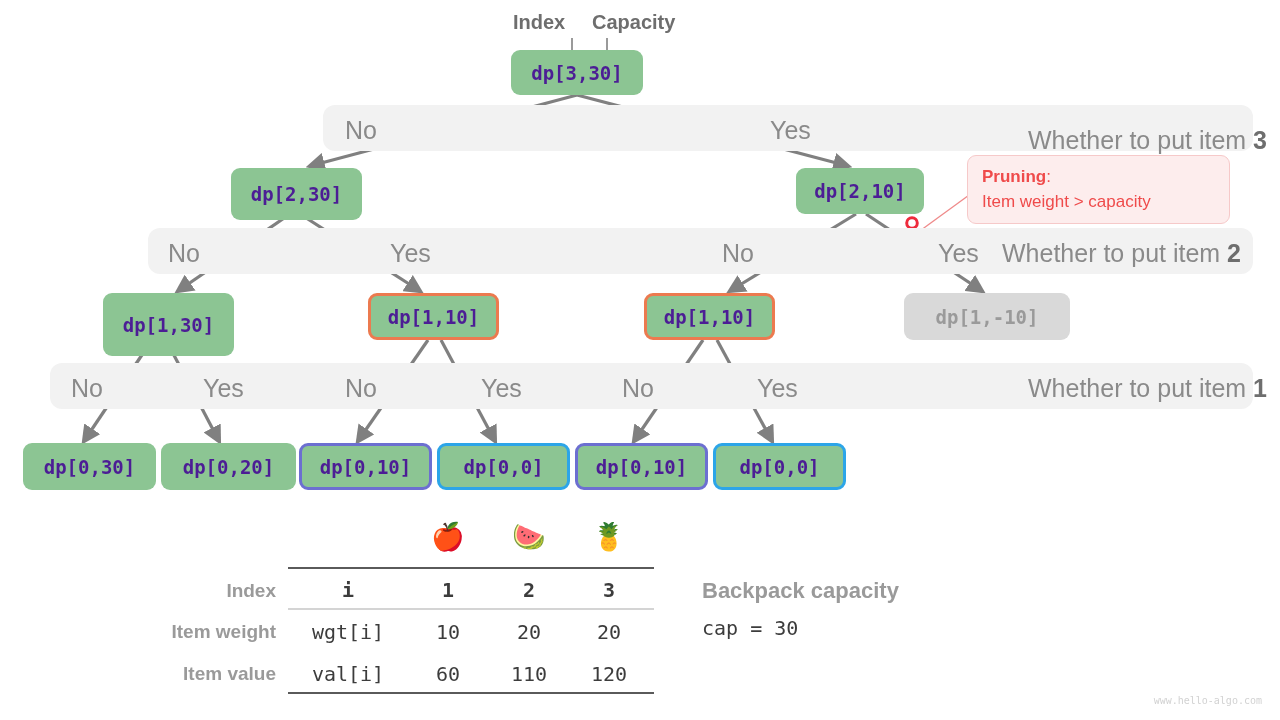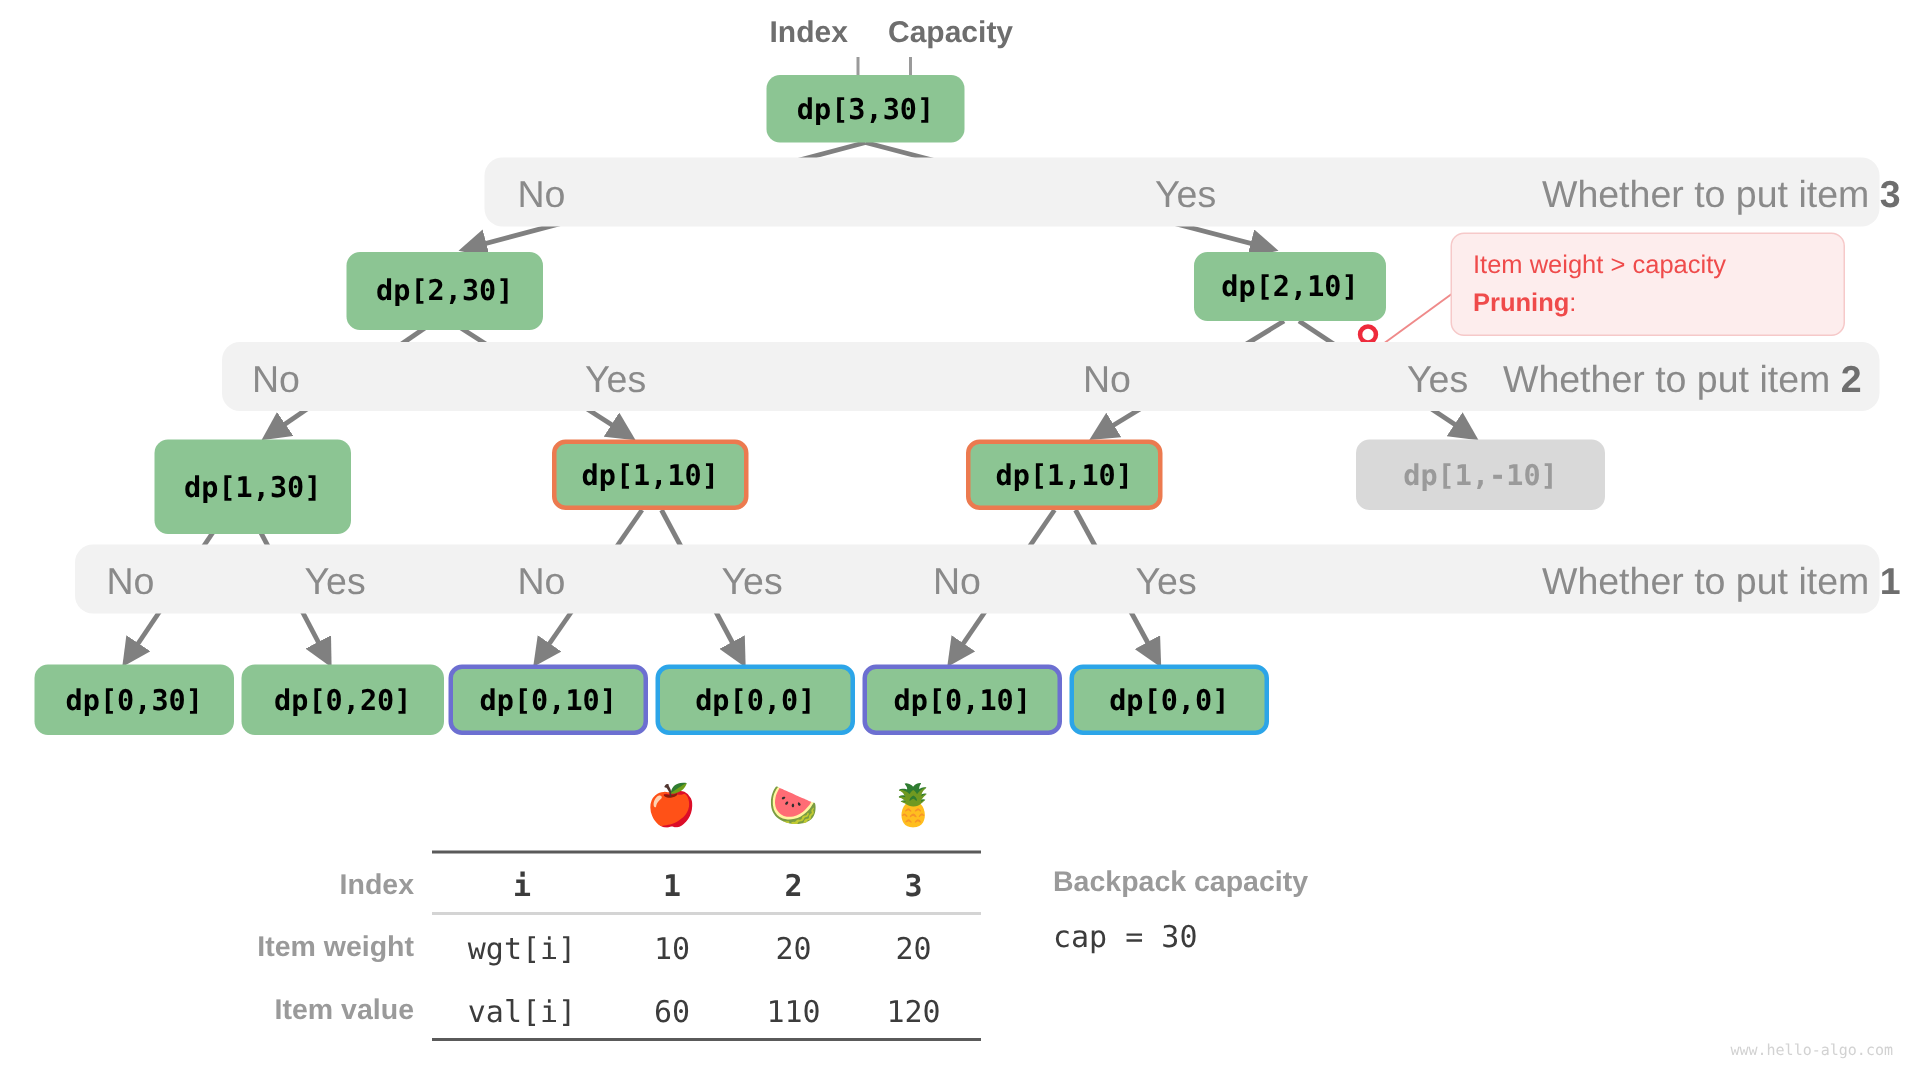--- a/index.html
+++ b/index.html
@@ -23,21 +23,21 @@
     position:absolute;z-index:6;
     color:#8a8a8a;font-size:25px;line-height:1;
     white-space:nowrap;
   }
   .band-lbl b{color:#6e6e6e;font-weight:bold;}
   .band-right{color:#8a8a8a;}
 
   
   .node{
     position:absolute;z-index:5;box-sizing:border-box;
-    background:#8cc593;color:#000000;
+    background:#8cc593;color:#4c1d95;
     border-radius:9px;
     font-family:"DejaVu Sans Mono",monospace;
     font-size:19px;font-weight:bold;
     display:flex;align-items:center;justify-content:center;
     letter-spacing:0px;
     white-space:nowrap;
   }
   .node.orange{border:3px solid #ec7a4f;}
   .node.purple{border:3px solid #6c6fd1;}
   .node.blue{border:3px solid #2ca5e8;}
@@ -69,21 +69,21 @@
     font-family:"DejaVu Sans Mono",monospace;
     font-size:20px;color:#3c3c3c;white-space:nowrap;
     position:absolute;text-align:center;
   }
   .monob{font-weight:bold;}
   .rule{position:absolute;background:#5a5a5a;}
   .rule.light{background:#d4d4d4;}
   .fruit{position:absolute;font-size:27px;line-height:1;text-align:center;}
 
   .capblk{position:absolute;z-index:5;}
-  .cap-t{color:#9a9a9a;font-size:19px;font-weight:bold;white-space:nowrap;}
+  .cap-t{color:#9a9a9a;font-size:22px;font-weight:bold;white-space:nowrap;}
   .cap-v{
     font-family:"DejaVu Sans Mono",monospace;font-size:20px;
     color:#3c3c3c;margin-top:12px;white-space:nowrap;
   }
 
   #wm{
     position:absolute;right:18px;bottom:14px;z-index:5;
     color:#d2d2d2;font-size:10px;
     font-family:"DejaVu Sans Mono",monospace;white-space:nowrap;
   }
@@ -139,21 +139,21 @@
 
   <div class="hdr-lbl" style="left:513px;top:11px;">Index</div>
   <div class="hdr-lbl" style="left:592px;top:11px;">Capacity</div>
 
   <div class="band" style="left:323px;top:105px;width:930px;height:46px;"></div>
   <div class="band" style="left:148px;top:228px;width:1105px;height:46px;"></div>
   <div class="band" style="left:50px;top:363px;width:1203px;height:46px;"></div>
 
   <div class="band-lbl" style="left:345px;top:118px;">No</div>
   <div class="band-lbl" style="left:770px;top:118px;">Yes</div>
-  <div class="band-lbl band-right" style="left:1028px;top:118px;text-align:center;"><span>Whether to put item </span><b>3</b></div>
+  <div class="band-lbl band-right" style="left:1028px;top:128px;text-align:center;"><span>Whether to put item </span><b>3</b></div>
 
   <div class="band-lbl" style="left:168px;top:241px;">No</div>
   <div class="band-lbl" style="left:390px;top:241px;">Yes</div>
   <div class="band-lbl" style="left:722px;top:241px;">No</div>
   <div class="band-lbl" style="left:938px;top:241px;">Yes</div>
   <div class="band-lbl band-right" style="left:1002px;top:241px;"><span>Whether to put item </span><b>2</b></div>
 
   <div class="band-lbl" style="left:71px;top:376px;">No</div>
   <div class="band-lbl" style="left:203px;top:376px;">Yes</div>
   <div class="band-lbl" style="left:345px;top:376px;">No</div>
@@ -173,22 +173,22 @@
   <div class="node muted" style="left:904px;top:293px;width:166px;height:47px;">dp[1,-10]</div>
 
   <div class="node" style="left:23px;top:443px;width:133px;height:47px;">dp[0,30]</div>
   <div class="node" style="left:161px;top:443px;width:135px;height:47px;">dp[0,20]</div>
   <div class="node purple" style="left:299px;top:443px;width:133px;height:47px;">dp[0,10]</div>
   <div class="node blue" style="left:437px;top:443px;width:133px;height:47px;">dp[0,0]</div>
   <div class="node purple" style="left:575px;top:443px;width:133px;height:47px;">dp[0,10]</div>
   <div class="node blue" style="left:713px;top:443px;width:133px;height:47px;">dp[0,0]</div>
 
   <div class="prune-box" style="left:967px;top:155px;width:263px;">
+    <div><span class="pt">Pruning</span><span>:</span></div>
     <div>Item weight &gt; capacity</div>
-    <div><span class="pt">Pruning</span><span>:</span></div>
   </div>
 
   <div id="tbl">
 
     <div class="fruit" style="left:418px;top:524px;width:60px;">🍎</div>
     <div class="fruit" style="left:499px;top:524px;width:60px;">🍉</div>
     <div class="fruit" style="left:579px;top:524px;width:60px;">🍍</div>
 
     <div class="rule" style="left:288px;top:567px;width:366px;height:2px;"></div>
     <div class="rule light" style="left:288px;top:608px;width:366px;height:2px;"></div>

